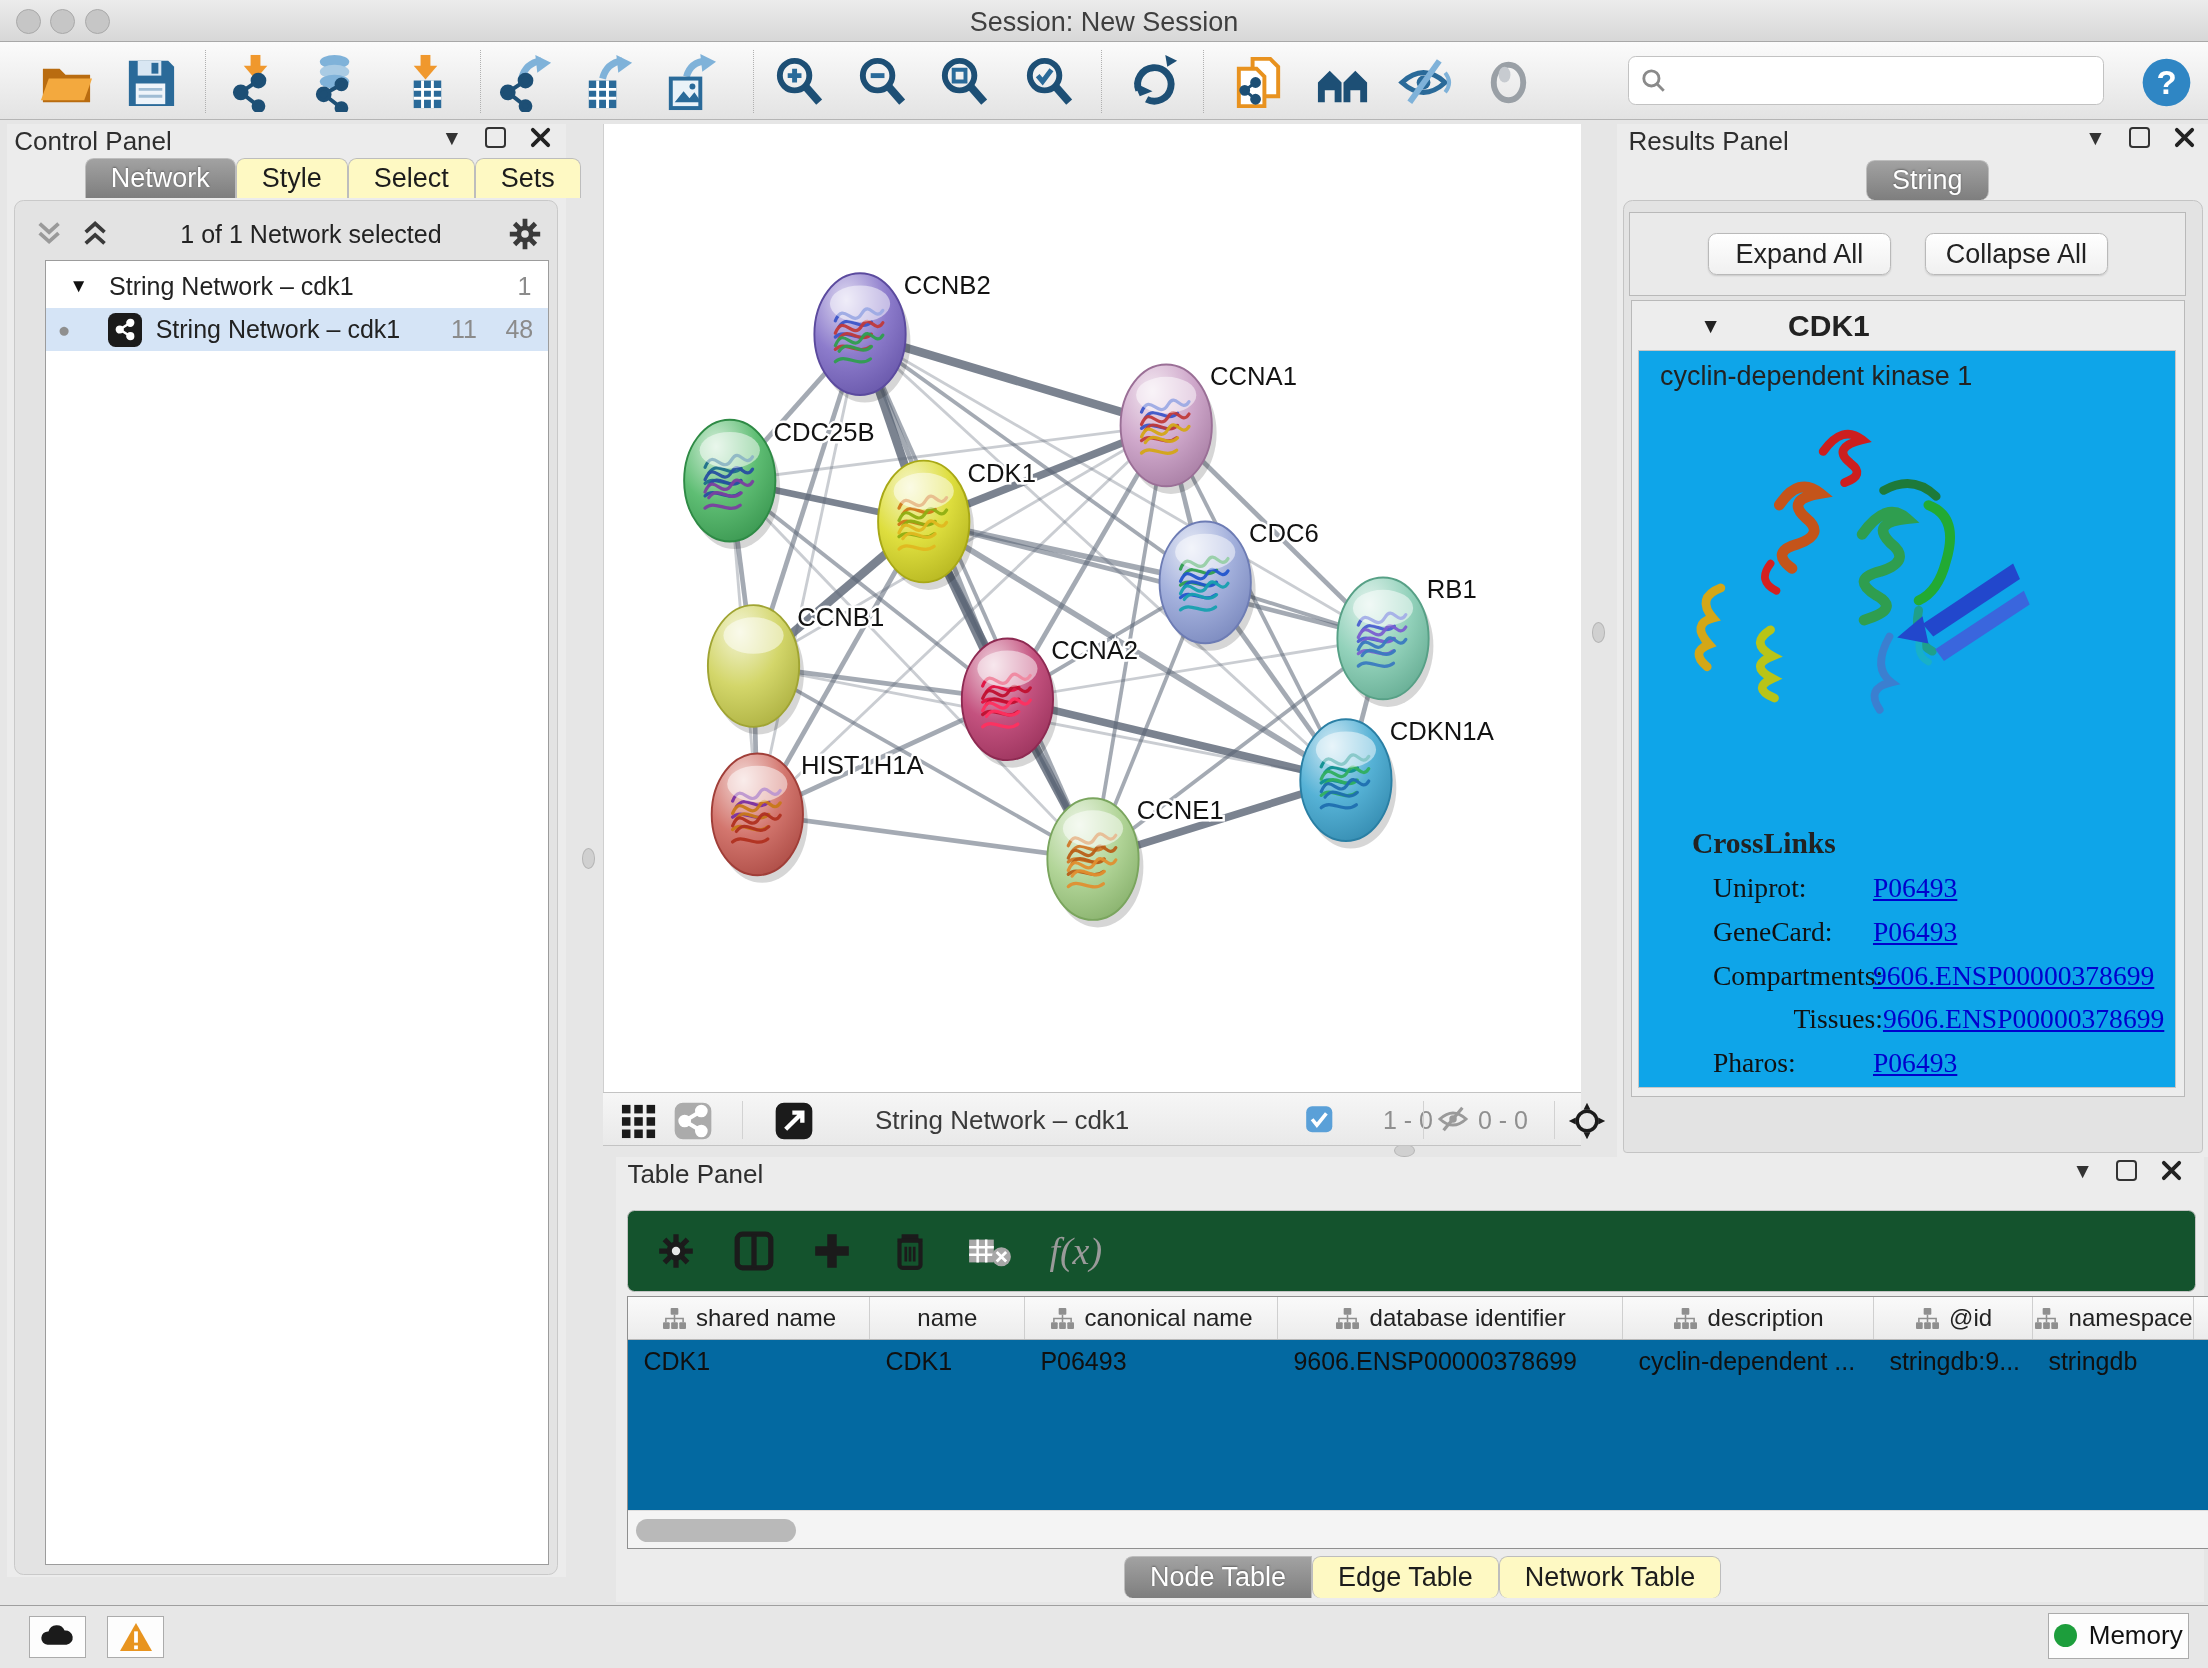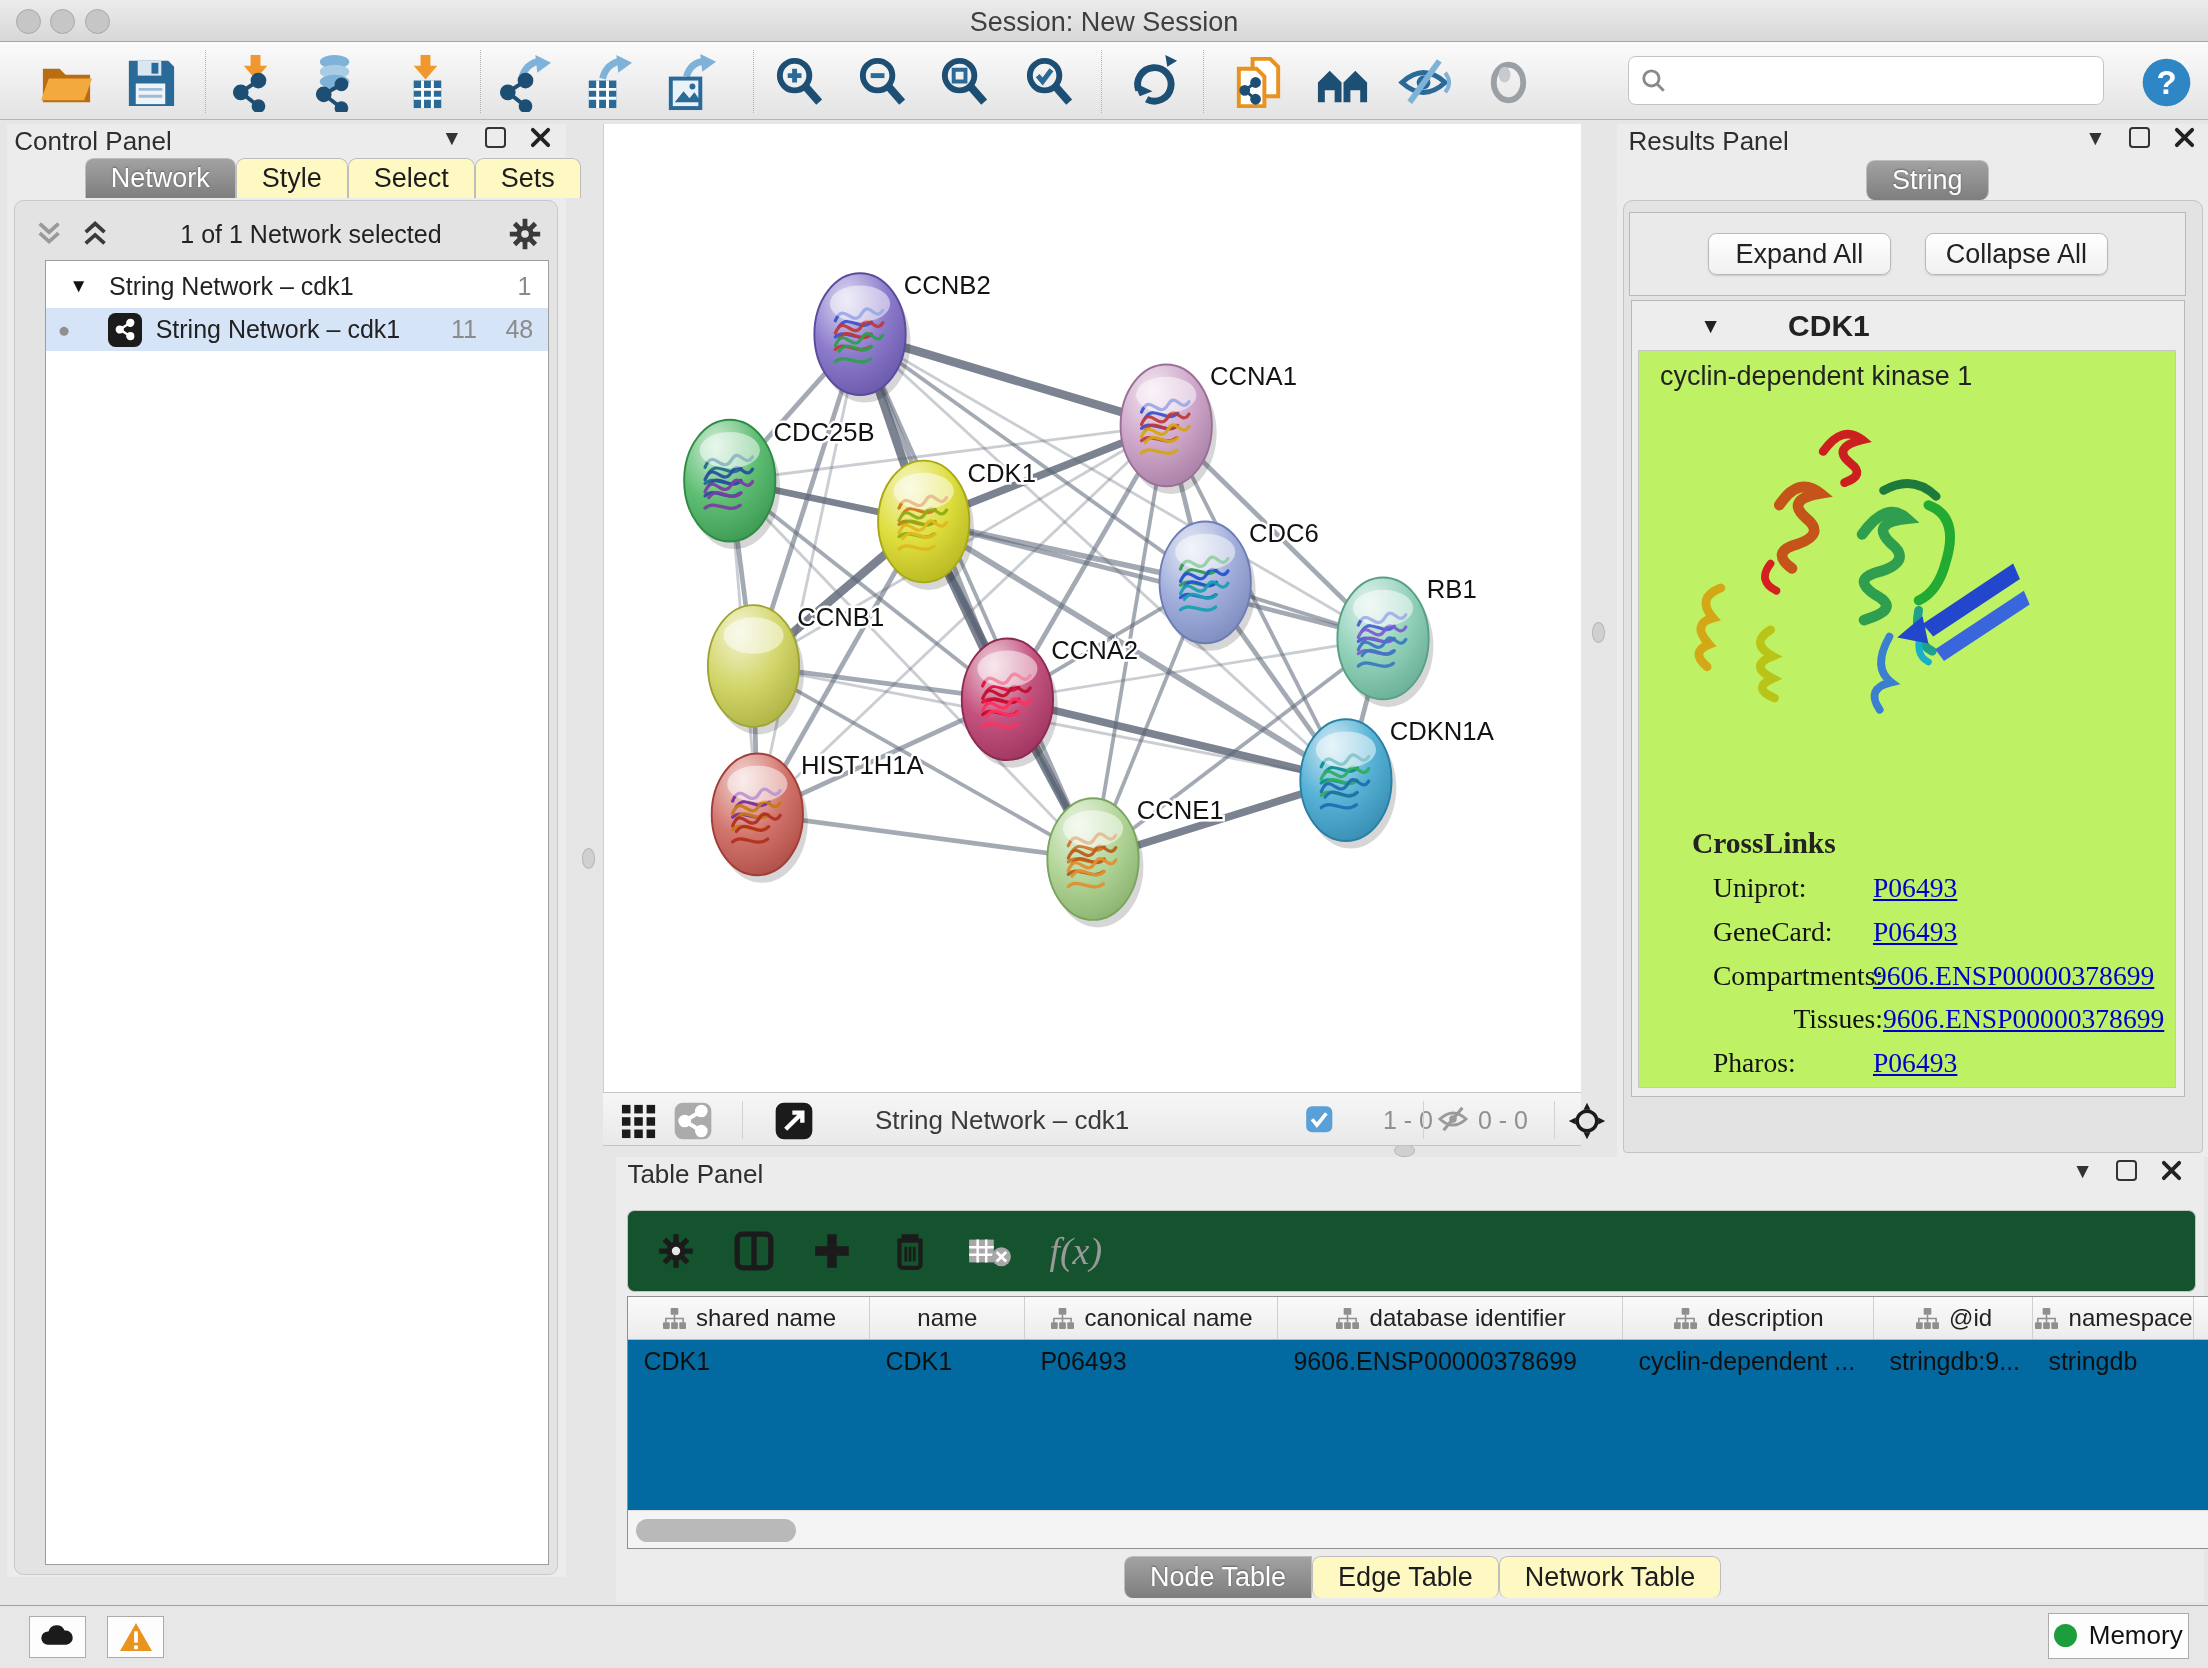--- a/index.html
+++ b/index.html
@@ -47,21 +47,21 @@
   .nb-count { position:absolute; top:13.3px; font-size:25px; color:#8f8f8f; }
   .split-dot { width:13.3px; height:21px; border-radius:50%; background:#d0d0d0; border:1px solid #b5b5b5; }
 
   
   .results-panel { left:1617px; top:124px; width:592px; height:1033px; background:#ececec; }
   .rp-body { position:absolute; left:5.7px; top:76px; width:580px; height:953px; background:#e3e3e3; border:1px solid #c4c4c4; border-radius:9.5px 9.5px 3.8px 3.8px; }
   .rp-btnbox { position:absolute; left:5.7px; top:11.4px; width:557px; height:84px; background:#eaeaea; border:1.9px solid #b9b9b9; display:flex; align-items:center; justify-content:center; gap:34px; }
   .rp-btn { width:183px; height:42px; background:linear-gradient(#ffffff,#f0f0f0); border:1px solid #b9b9b9; border-radius:8.6px; font-size:27px; display:flex; align-items:center; justify-content:center; box-shadow:0 1px 1.9px rgba(0,0,0,.15); }
   .rp-section { position:absolute; left:7.6px; top:99px; width:554px; height:797px; background:#ededed; border:1.9px solid #b9b9b9; }
   .rp-sec-hdr { position:absolute; left:0; top:0; width:100%; height:49px; display:flex; align-items:center; }
-  .rp-inner { position:absolute; left:5.7px; top:49px; width:538px; height:738px; background:#bef264; border:1px solid #c6c6c6; }
+  .rp-inner { position:absolute; left:5.7px; top:49px; width:538px; height:738px; background:#0ea5e9; border:1px solid #c6c6c6; }
   .xl { font-family:"Liberation Serif",serif; }
   .xl-row { position:absolute; font-size:27.6px; color:#111; }
   .xl-link { color:#0000cd; text-decoration:underline; }
 
   
   .table-panel { left:616px; top:1157px; width:1588px; height:445px; background:#ececec; }
   .tp-toolbar { position:absolute; left:11.4px; top:53px; width:1569px; height:82px; background:#14532d; border:1px solid #c4c4c4; border-radius:7.6px; display:flex; align-items:center; gap:36px; padding-left:27px; }
   .tp-table { position:absolute; left:11.4px; top:139px; width:1877px; height:253px; background:#0369a1; border:1.9px solid #8f8f8f; overflow:hidden; }
   .tp-hdr { display:flex; height:43px; background:linear-gradient(#fafafa,#ececec); border-bottom:1.9px solid #b9b9b9; }
   .tp-hcell { display:flex; align-items:center; justify-content:center; gap:9.5px; font-size:24px; color:#222; border-right:1px solid #cfcfcf; height:100%; }

